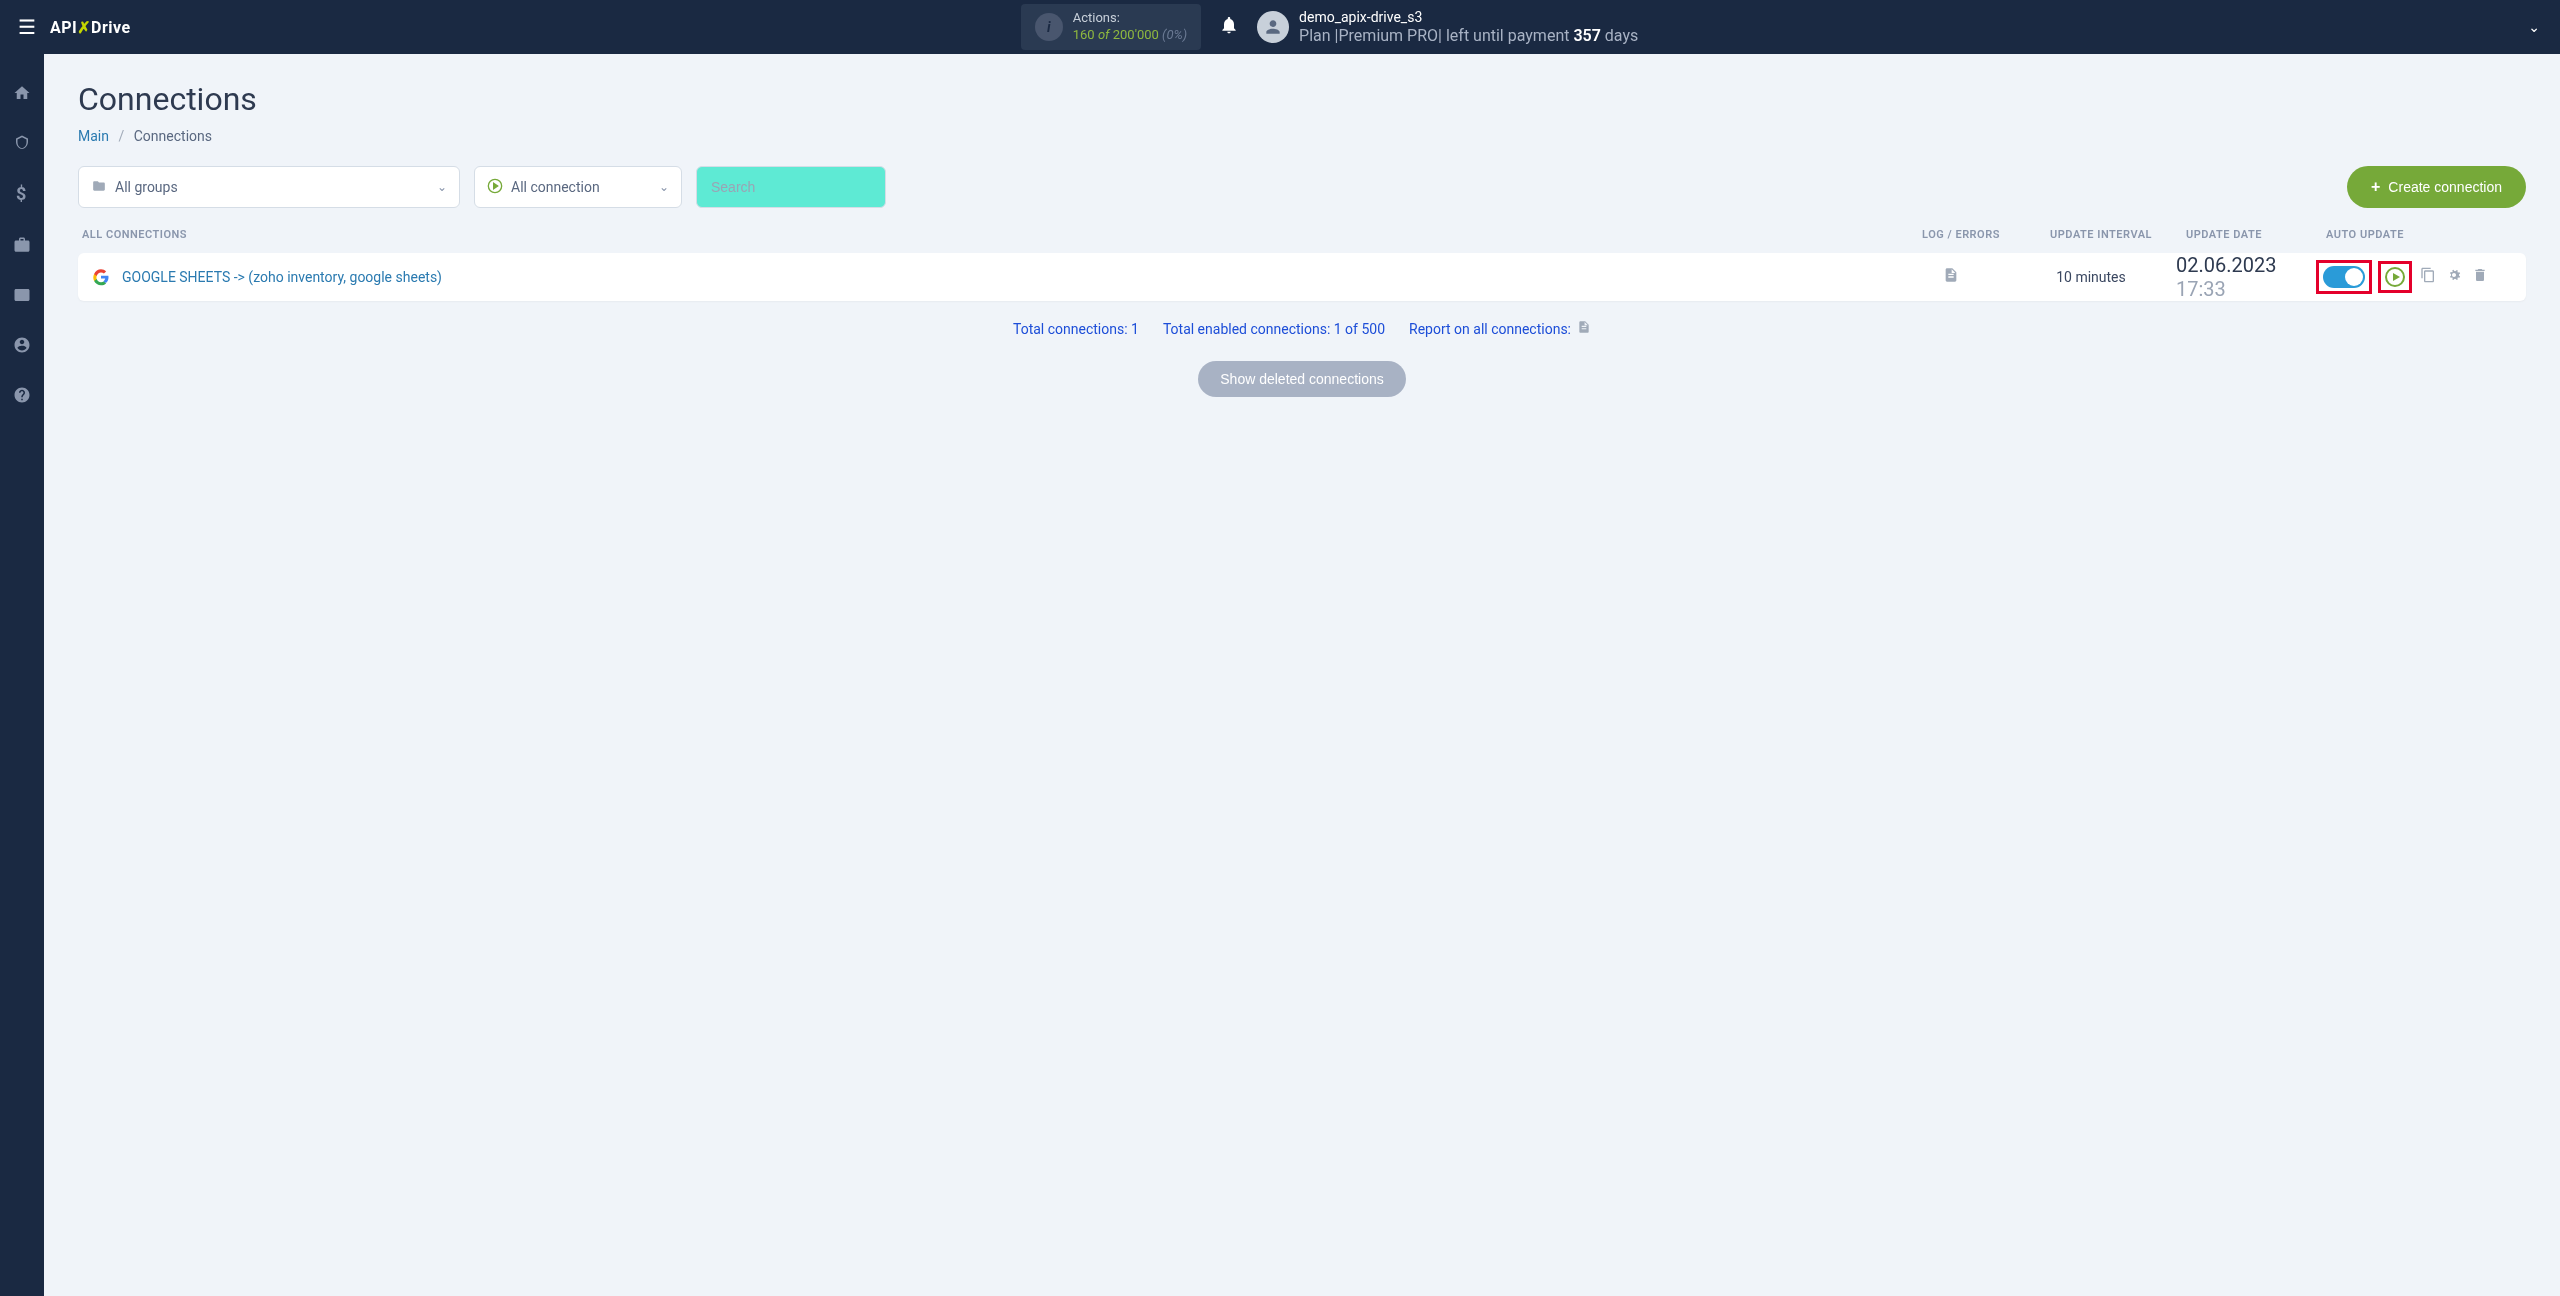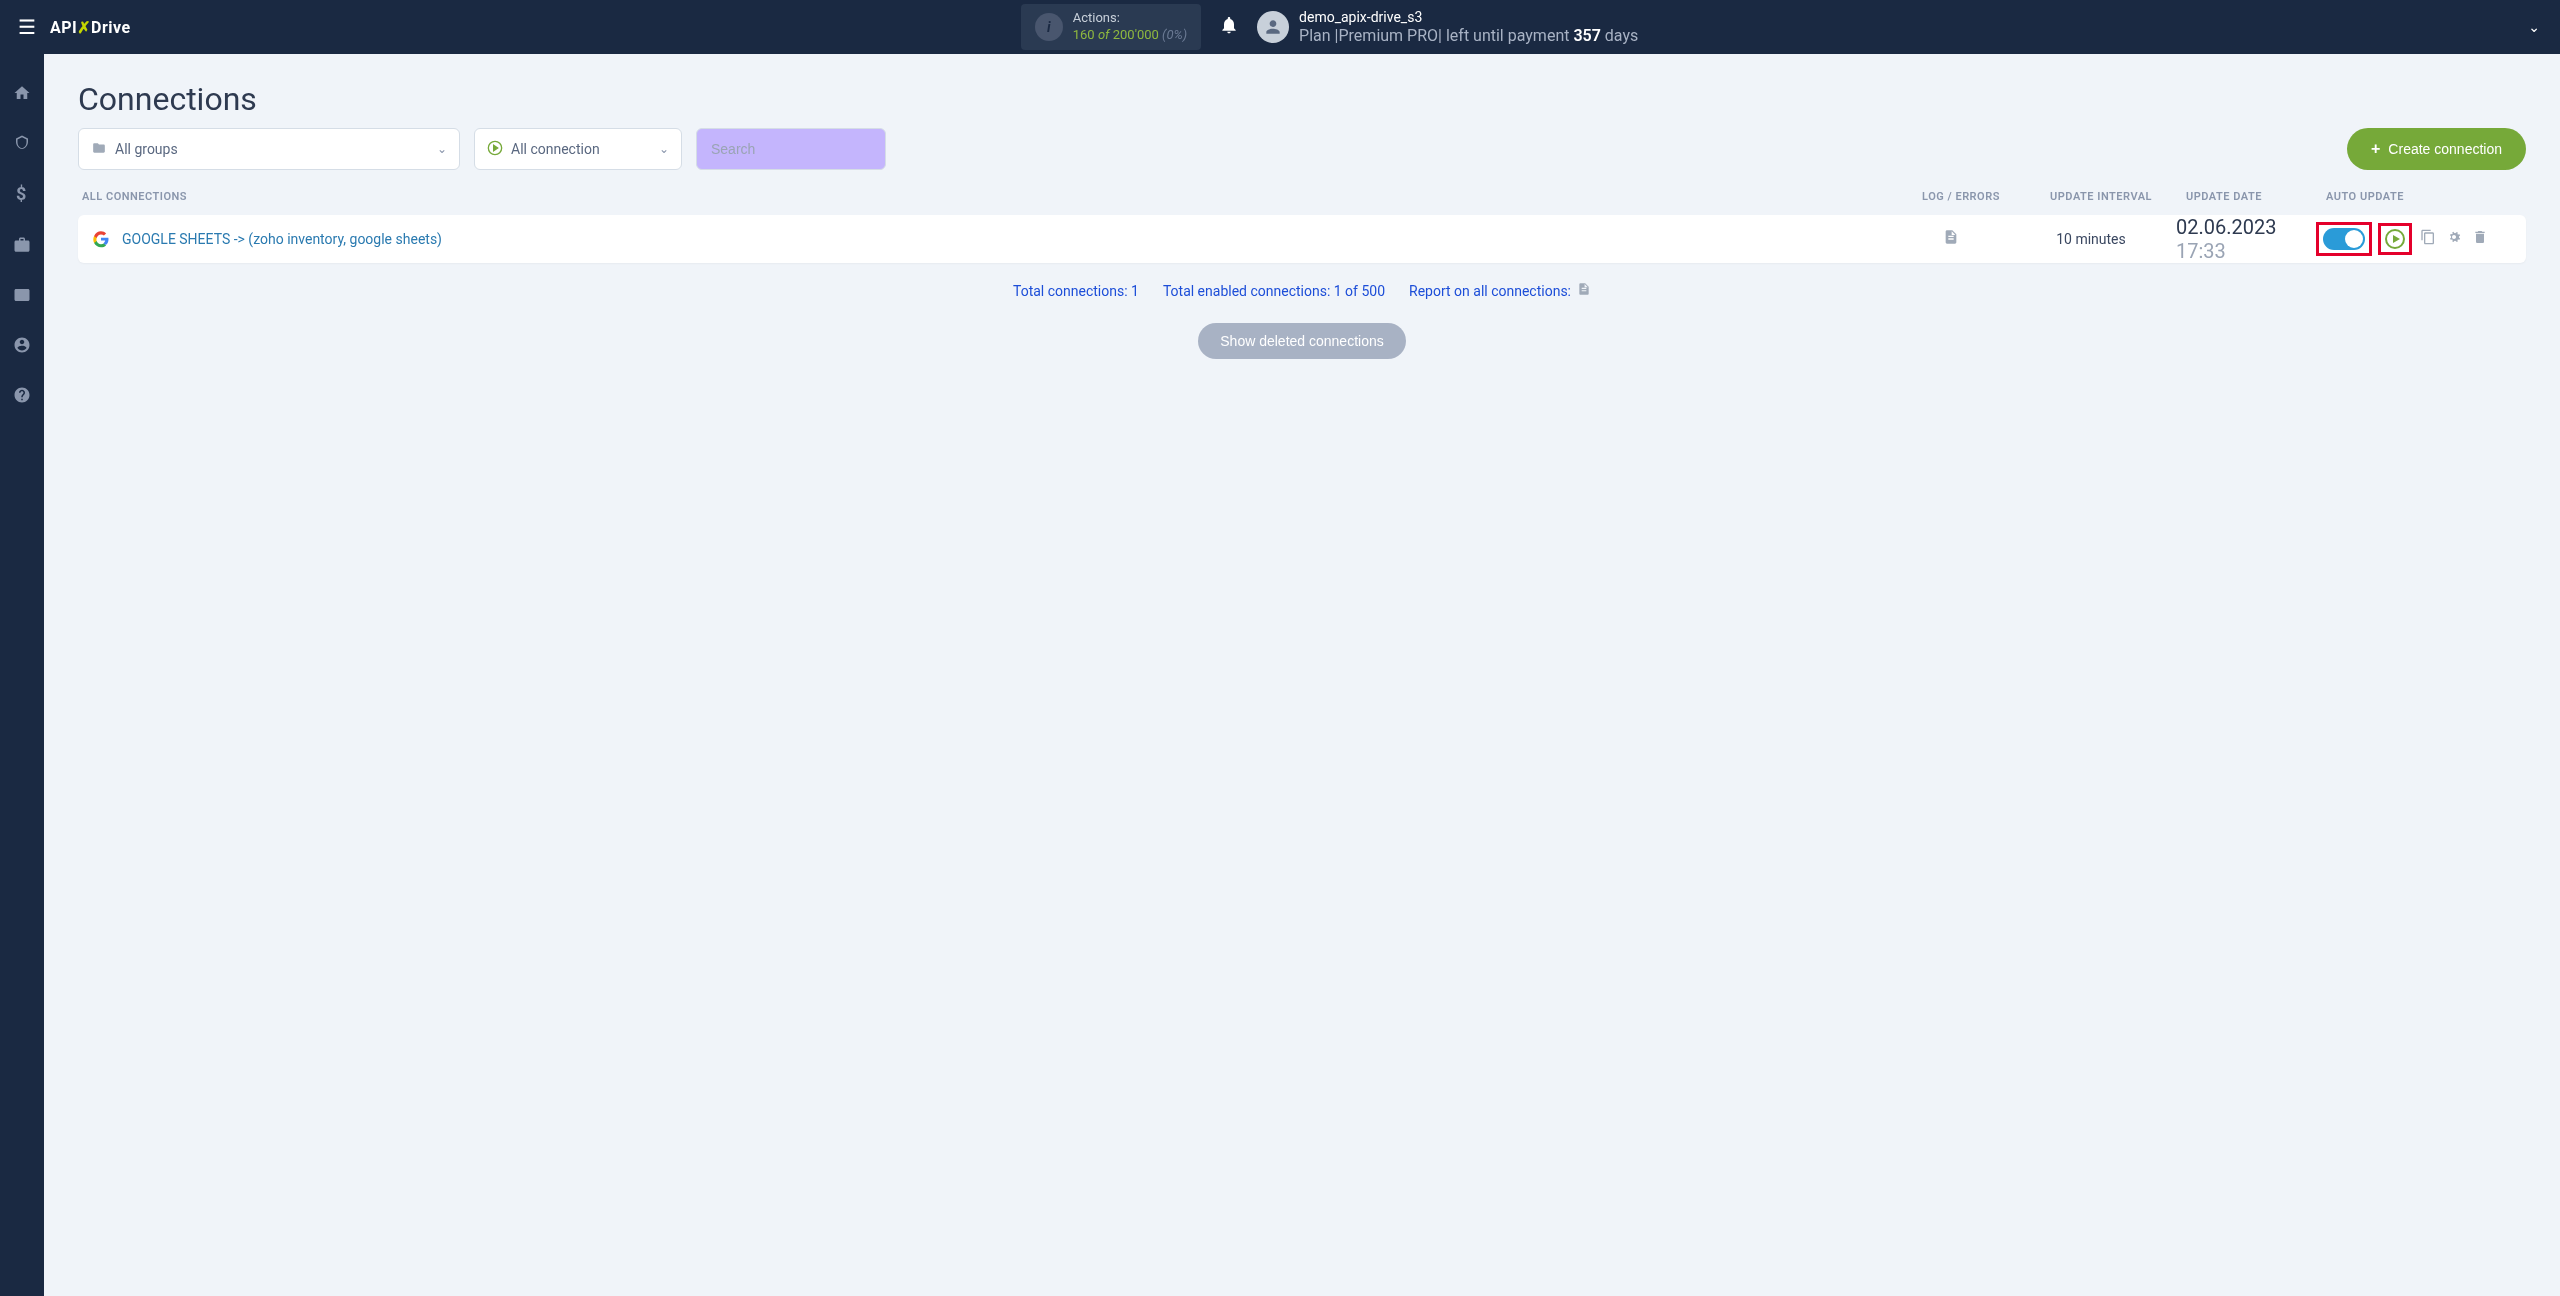--- a/index.html
+++ b/index.html
@@ -43,21 +43,21 @@
     .breadcrumb-sep { margin: 0 6px; color: #a0aab8; }
     
     .filter-row { display: flex; align-items: center; gap: 14px; margin-bottom: 20px; }
     .select-box { background: #fff; border: 1px solid #d5dde6; border-radius: 6px; height: 42px; display: flex; align-items: center; padding: 0 12px; cursor: pointer; position: relative; }
     .select-box.groups { width: 382px; }
     .select-box.conn { width: 208px; }
     .select-icon { color: #a0aab8; margin-right: 8px; font-size: 14px; }
     .select-icon.green { color: #76a939; }
     .select-label { color: #5a6880; font-size: 14px; flex: 1; }
     .select-chevron { color: #8a96ac; font-size: 12px; }
-    .search-box { background: #c4b5fd; border: 1px solid #d5dde6; border-radius: 6px; height: 42px; width: 190px; padding: 0 14px; font-size: 14px; color: #5a6880; outline: none; }
+    .search-box { background: #5eead4; border: 1px solid #d5dde6; border-radius: 6px; height: 42px; width: 190px; padding: 0 14px; font-size: 14px; color: #5a6880; outline: none; }
     .search-box::placeholder { color: #9aa4b4; }
     
     .create-btn { margin-left: auto; background: #76a939; color: #fff; border: none; border-radius: 22px; height: 42px; padding: 0 24px; font-size: 14px; font-weight: 500; display: flex; align-items: center; gap: 8px; cursor: pointer; }
     .create-plus { font-size: 16px; font-weight: bold; }
     
     .table-header { display: flex; padding: 0 4px 12px; font-size: 11px; font-weight: 600; color: #8a96ac; letter-spacing: 0.5px; text-transform: uppercase; }
     .th-name { flex: 1; }
     .th-log { width: 130px; text-align: center; }
     .th-interval { width: 150px; text-align: center; }
     .th-date { width: 150px; text-align: left; padding-left: 10px; }
@@ -153,20 +153,25 @@
     <div class="sidebar-item"><svg width="18" height="18" viewBox="0 0 24 24" fill="currentColor">
           <path d="M12 2C6.48 2 2 6.48 2 12s4.48 10 10 10 10-4.48 10-10S17.52 2 12 2zm0 3c1.66 0 3 1.34 3 3s-1.34 3-3 3-3-1.34-3-3 1.34-3 3-3zm0 14.2c-2.5 0-4.71-1.28-6-3.22.03-1.99 4-3.08 6-3.08 1.99 0 5.97 1.09 6 3.08-1.29 1.94-3.5 3.22-6 3.22z"></path>
         </svg></div>
     <div class="sidebar-item"><svg width="18" height="18" viewBox="0 0 24 24" fill="currentColor">
           <path d="M12 2C6.48 2 2 6.48 2 12s4.48 10 10 10 10-4.48 10-10S17.52 2 12 2zm1 17h-2v-2h2v2zm2.07-7.75l-.9.92C13.45 12.9 13 13.5 13 15h-2v-.5c0-1.1.45-2.1 1.17-2.83l1.24-1.26c.37-.36.59-.86.59-1.41 0-1.1-.9-2-2-2s-2 .9-2 2H8c0-2.21 1.79-4 4-4s4 1.79 4 4c0 .88-.36 1.68-.93 2.25z"></path>
         </svg></div>
   </div>
 
   <div class="main">
     <h1 class="page-title">Connections</h1>
+    <div class="breadcrumb">
+      <a href="#">Main</a>
+      <span class="breadcrumb-sep">/</span>
+      <span>Connections</span>
+    </div>
 
     <div class="filter-row">
       <div class="select-box groups">
         <span class="select-icon">
           <svg width="16" height="14" viewBox="0 0 24 24" fill="currentColor">
               <path d="M10 4H4c-1.1 0-2 .9-2 2v12c0 1.1.9 2 2 2h16c1.1 0 2-.9 2-2V8c0-1.1-.9-2-2-2h-8l-2-2z"></path>
             </svg>
         </span>
         <span class="select-label">All groups</span>
         <span class="select-chevron">⌄</span>

